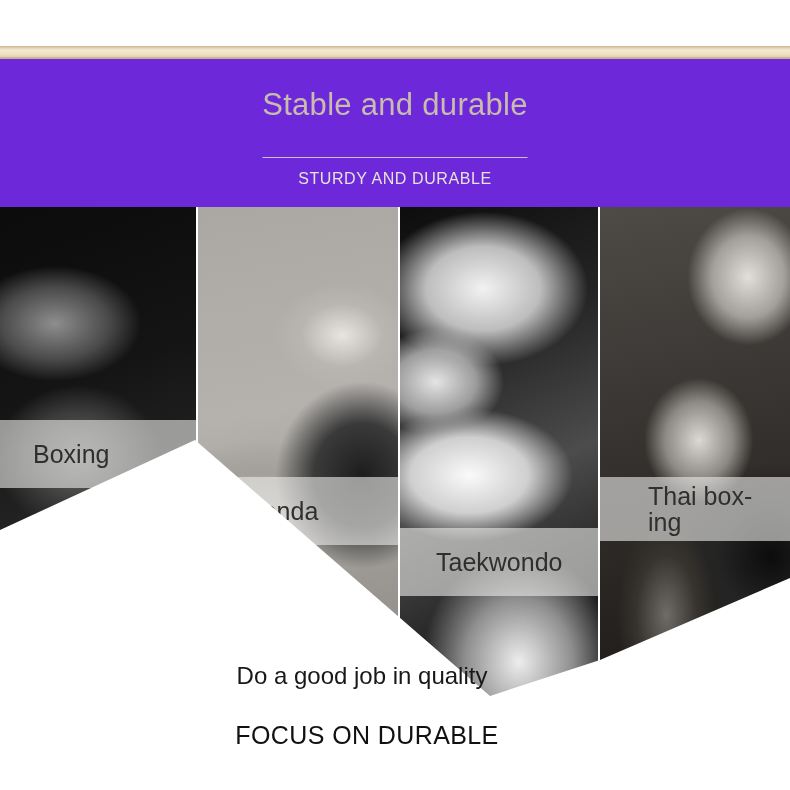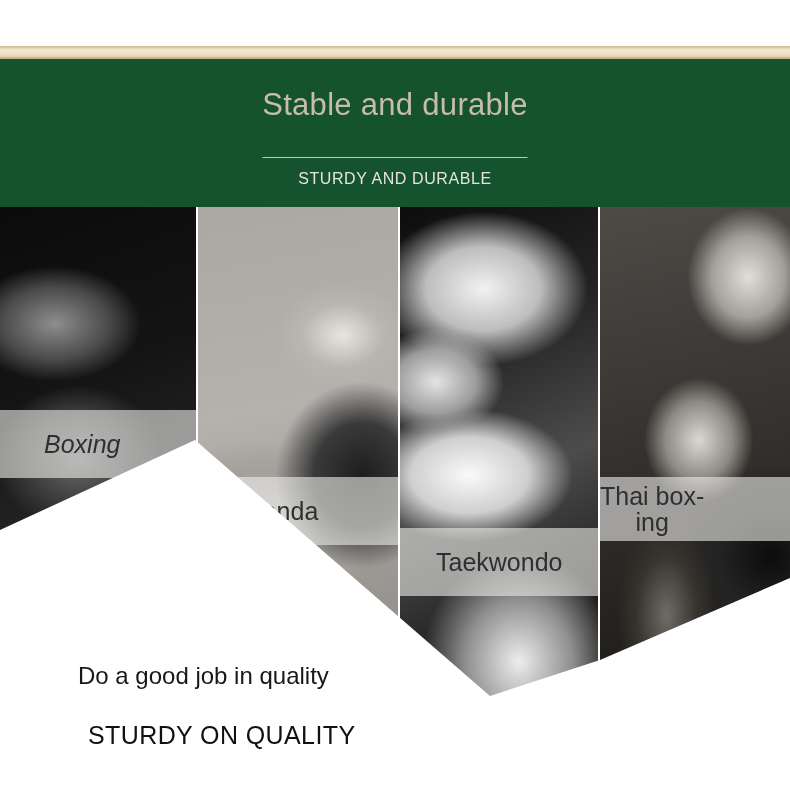--- a/index.html
+++ b/index.html
@@ -8,21 +8,21 @@
   .page{position:relative;width:790px;height:790px;background:#ffffff;overflow:hidden;}
 
   
   .top-white{position:absolute;left:0;top:0;width:790px;height:46px;background:#ffffff;}
   .tan-strip{position:absolute;left:0;top:46px;width:790px;height:13px;
       background:linear-gradient(to bottom,#d9c7a7 0%,#f0e3c8 35%,#ead9bb 70%,#c9b races 100%);
       background:linear-gradient(to bottom,#cdb890 0%,#f4e9d2 30%,#efe2c6 62%,#d6c4a0 100%);}
   .tan-strip:after{content:"";position:absolute;left:0;bottom:0;width:100%;height:2px;background:#b9a membership;background:#bda77f;opacity:.65;}
 
   
-  .hero{position:absolute;left:0;top:59px;width:790px;height:148px;background:#14532d;}
+  .hero{position:absolute;left:0;top:59px;width:790px;height:148px;background:#6d28d9;}
   .hero-title{position:absolute;left:0;top:27px;width:790px;text-align:center;
       font-size:31px;line-height:38px;color:#c8bcae;letter-spacing:.3px;font-weight:400;}
   .hero-rule{position:absolute;left:50%;transform:translateX(-50%);top:98px;width:265px;height:1px;background:#d6d2cb;opacity:.9;}
   .hero-sub{position:absolute;left:0;top:108px;width:790px;text-align:center;
       font-size:16px;line-height:24px;color:#e6e3de;letter-spacing:.6px;font-weight:400;}
 
   
   .panels{position:absolute;left:0;top:207px;width:790px;height:583px;}
   .panel{position:absolute;top:0;height:583px;overflow:hidden;background:#2a2a2a;}
   .p1{left:0;width:196px;}
@@ -61,33 +61,33 @@
      radial-gradient(ellipse 80px 90px at 78% 12%, #e2ded9 0%, #a39f9a 45%, rgba(0,0,0,0) 76%),
      radial-gradient(ellipse 70px 80px at 52% 40%, #dcd8d3 0%, #8d8984 48%, rgba(0,0,0,0) 78%),
      radial-gradient(ellipse 60px 120px at 35% 70%, #6f6b67 0%, #37342f 50%, rgba(0,0,0,0) 82%),
      radial-gradient(ellipse 120px 120px at 90% 60%, #0c0c0c 0%, #242424 45%, rgba(0,0,0,0) 78%),
      linear-gradient(168deg,#4e4b47 0%,#3b3835 30%,#2a2724 58%,#141210 100%);}
 
   
   .label-band{position:absolute;left:0;width:100%;background:rgba(232,232,230,.62);
       display:flex;align-items:center;box-sizing:border-box;}
   .label-band span{color:#2f2f2f;font-size:25px;line-height:29px;font-weight:400;}
-  .lb1{top:203px;height:68px;padding-left:44px;font-style:italic;}
+  .lb1{top:213px;height:68px;padding-left:33px;}
   .lb2{top:270px;height:68px;padding-left:48px;}
   .lb3{top:321px;height:68px;padding-left:36px;}
-  .lb4{top:270px;height:64px;text-align:center;}
+  .lb4{top:270px;height:64px;padding-left:48px;}
   .lb4 span{line-height:26px;}
 
   
   .zig{position:absolute;left:0;top:440px;width:790px;height:350px;background:#ffffff;
       clip-path:polygon(0 90px, 195px 0px, 490px 256px, 600px 220px, 790px 138px,
                         790px 350px, 0 350px);}
 
   
-  .foot{position:absolute;left:16px;top:660px;width:662px;}
+  .foot{position:absolute;left:0;top:660px;width:662px;text-align:center;}
   .foot-line1{font-size:24px;line-height:32px;color:#181818;padding-left:62px;}
   .foot-line2{font-size:25px;line-height:34px;color:#111111;padding-left:72px;margin-top:26px;letter-spacing:.4px;}
 </style>
 </head>
 <body>
 
 <div class="page">
 
   <div class="top-white"></div>
   <div class="tan-strip"></div>
@@ -131,16 +131,16 @@
 
     <div class="gap g1"></div>
     <div class="gap g2"></div>
     <div class="gap g3"></div>
   </div>
 
   <div class="zig"></div>
 
   <div class="foot">
     <div class="foot-line1">Do a good job in quality</div>
-    <div class="foot-line2">STURDY ON QUALITY</div>
+    <div class="foot-line2">FOCUS ON DURABLE</div>
   </div>
 
 </div>
 
 </body></html>

